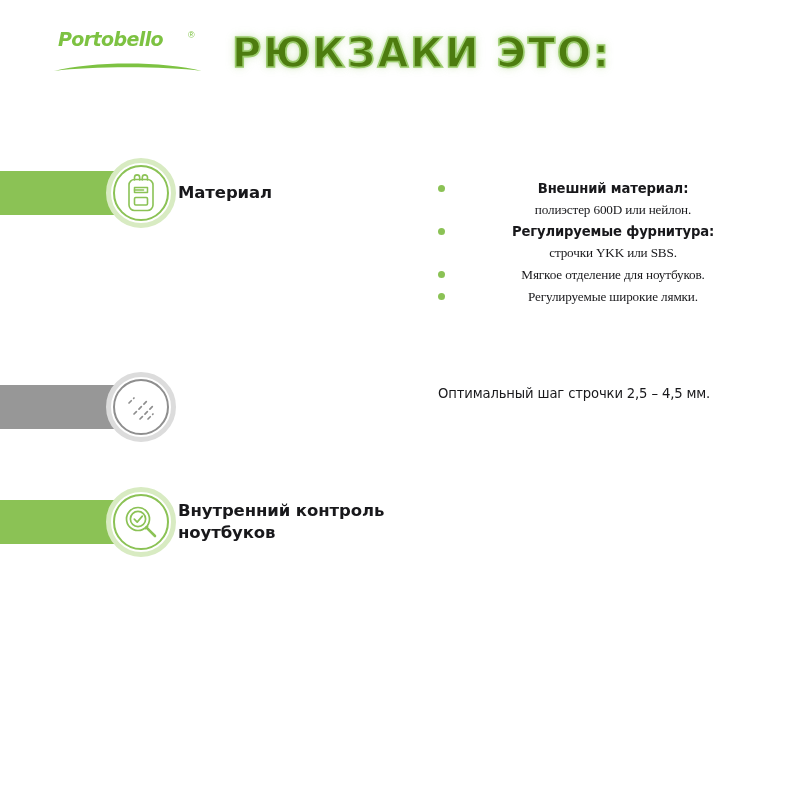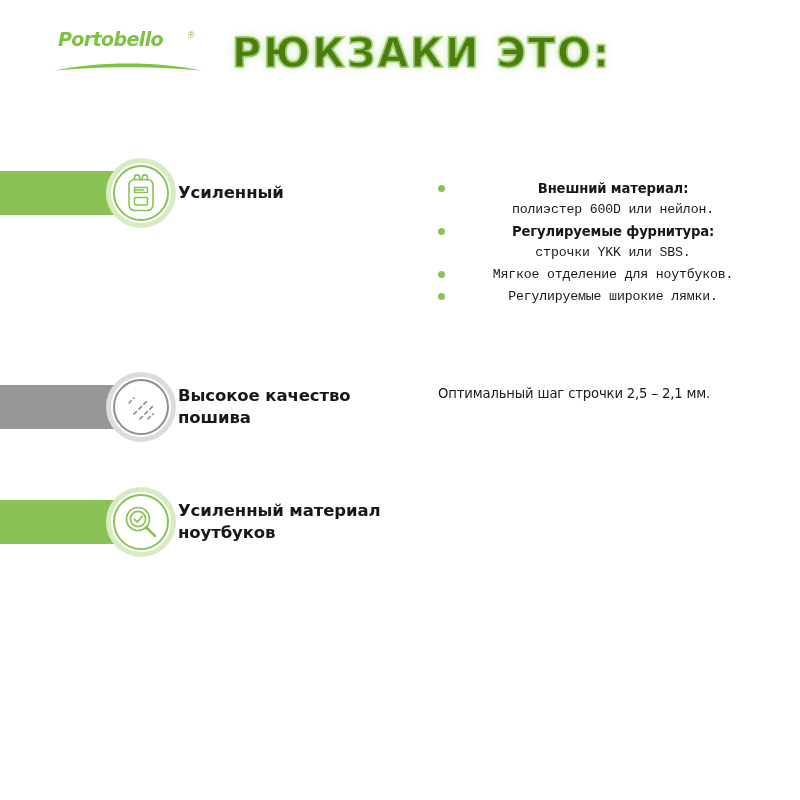--- a/index.html
+++ b/index.html
@@ -190,21 +190,21 @@
   .bullet-title {
     font-family: "DejaVu Sans", sans-serif;
     font-weight: bold;
     font-size: 13.2px;
     line-height: 21px;
     color: #18181B;
     letter-spacing: -0.15px;
     white-space: nowrap;
   }
   .bullet-sub {
-    font-family: Liberation Mono, monospace;
+    font-family: Liberation Serif, serif;
     font-weight: normal;
     font-size: 13.2px;
     line-height: 21px;
     color: #18181B;
     letter-spacing: -0.15px;
     white-space: nowrap;
   }
   .bullet-sub:empty { display: none; }
 
   .note {
@@ -250,61 +250,57 @@
           <path d="M18.3 8 V5.5 a2.6 2.6 0 0 1 5.2 0 V8"></path>
           <rect x="5" y="7.5" width="24" height="31" rx="5.5"></rect>
           <path d="M10.5 15.5 h13 v5 h-13 z" stroke-width="1.5" fill="none"></path>
           <path d="M10.5 18 h9"></path>
           <rect x="10.5" y="25.5" width="13" height="7.5" rx="1.2"></rect>
         </svg>
       </span>
     </div>
 
     <div class="section-label">
-      <span>Усиленный</span>
+      <span>Материал</span>
     </div>
   </div>
 
   <div class="section" id="section-1">
     <div class="bar gray"></div>
 
     <div class="icon-badge gray">
       <span>
         <svg width="38" height="38" viewBox="0 0 38 38" fill="none" stroke="#8E8E8E" stroke-width="1.7" stroke-linecap="round">
           <line x1="7" y1="15" x2="12" y2="10" stroke-dasharray="3.2 3.4"></line>
           <line x1="12" y1="26" x2="25" y2="13" stroke-dasharray="3.4 3.6"></line>
           <line x1="18" y1="31" x2="31" y2="18" stroke-dasharray="3.4 3.6"></line>
           <line x1="26" y1="31" x2="31" y2="26" stroke-dasharray="3.2 3.4"></line>
         </svg>
       </span>
     </div>
 
-    <div class="section-label">
-      <span>Высокое качество</span>
-      <span>пошива</span>
-    </div>
   </div>
 
   <div class="section" id="section-2">
     <div class="bar green"></div>
 
     <div class="icon-badge green">
       <span>
         <svg width="40" height="40" viewBox="0 0 40 40" fill="none" stroke="#8BC255" stroke-width="1.7" stroke-linecap="round" stroke-linejoin="round">
           <circle cx="17" cy="17" r="11.5"></circle>
           <circle cx="17" cy="17" r="7.6"></circle>
           <path d="M13.3 17.2 l2.9 2.9 l5.1 -6"></path>
           <path d="M25.3 25.3 L34 34" stroke-width="2.6"></path>
           <path d="M24.6 26.6 L26.6 24.6" stroke-width="1.6"></path>
         </svg>
       </span>
     </div>
 
     <div class="section-label">
-      <span>Усиленный материал</span>
+      <span>Внутренний контроль</span>
       <span>ноутбуков</span>
     </div>
   </div>
 
   <div class="bullets">
     <div class="bullet-row">
       <span class="bullet-dot"></span>
       <div class="bullet-title">Внешний материал:</div>
       <div class="bullet-sub">полиэстер 600D или нейлон.</div>
     </div>
@@ -316,15 +312,15 @@
     <div class="bullet-row">
       <span class="bullet-dot"></span>
       <div class="bullet-sub">Мягкое отделение для ноутбуков.</div>
     </div>
     <div class="bullet-row">
       <span class="bullet-dot"></span>
       <div class="bullet-sub">Регулируемые широкие лямки.</div>
     </div>
   </div>
 
-  <div class="note">Оптимальный шаг строчки 2,5 – 2,1 мм.</div>
+  <div class="note">Оптимальный шаг строчки 2,5 – 4,5 мм.</div>
 
 </div>
 
 </body></html>

